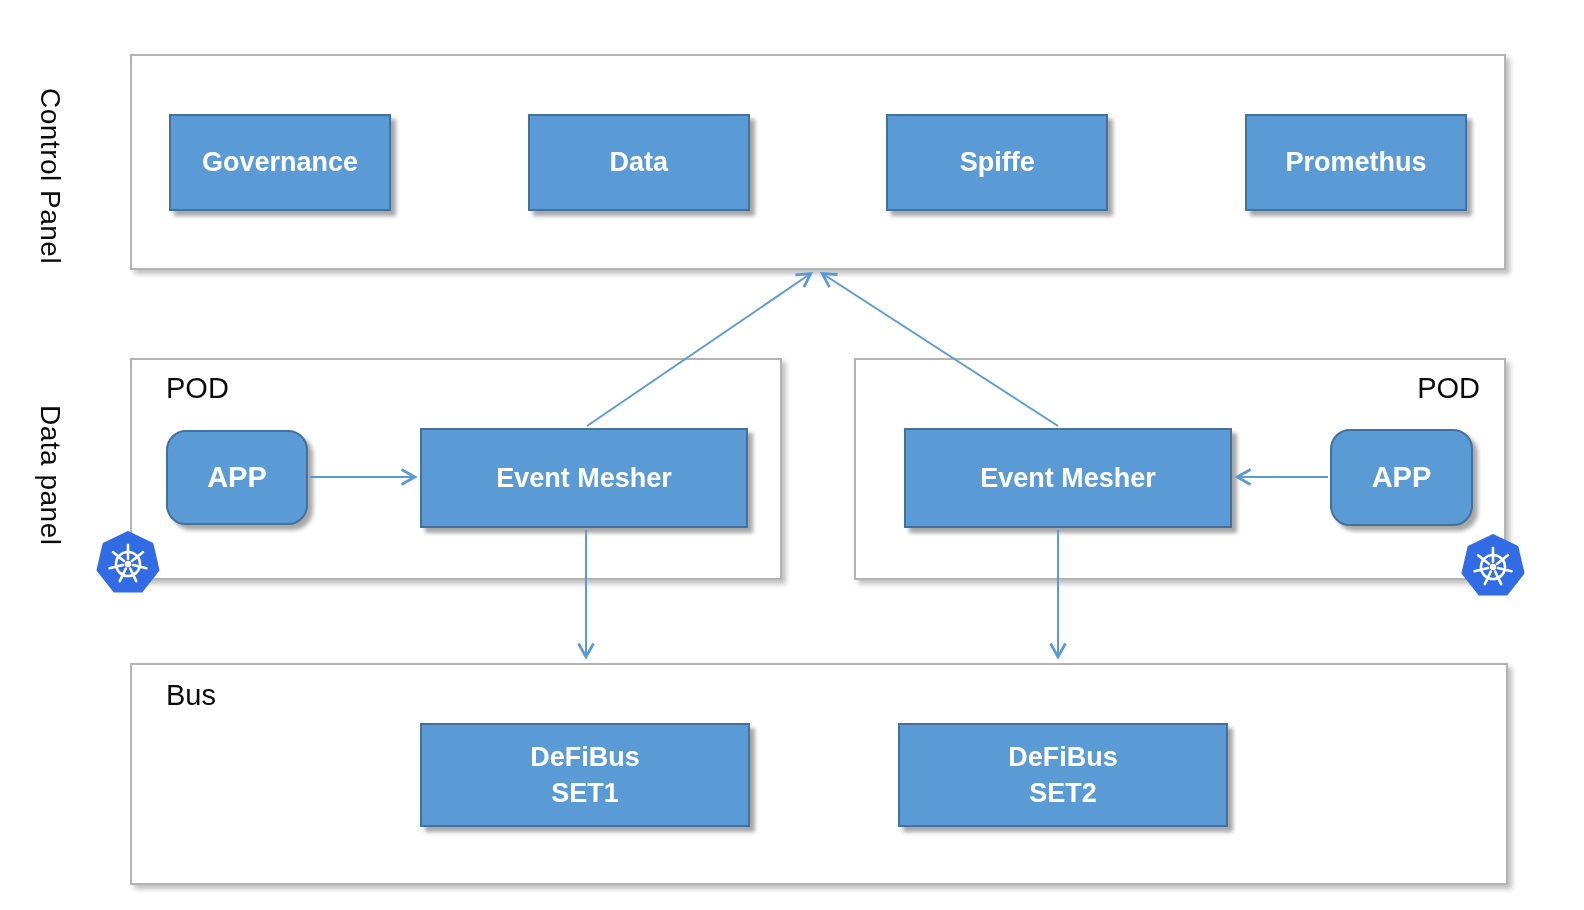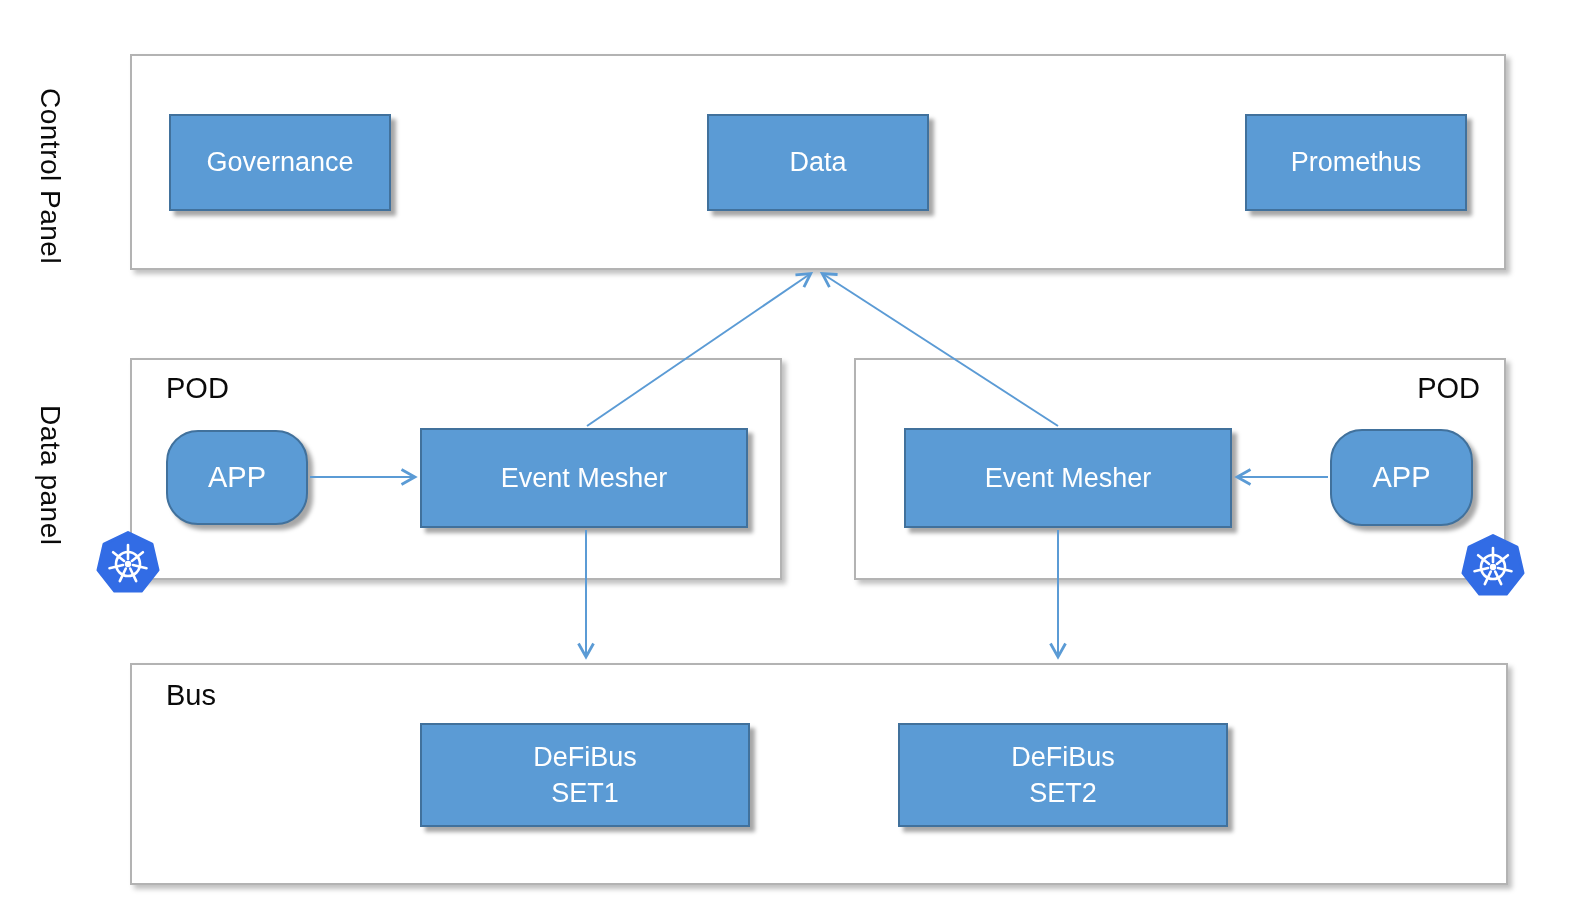--- a/index.html
+++ b/index.html
@@ -29,20 +29,21 @@
     box-shadow: 5px 5px 4px rgba(0,0,0,0.35);
     color: #ffffff;
     display: flex;
     flex-direction: column;
     align-items: center;
     justify-content: center;
     font-size: 27px;
     line-height: 1.35;
     box-sizing: border-box;
     text-align: center;
+    font-weight: bold;
   }
   .abs { position: absolute; }
 
   
   .cp-row {
     position: absolute;
     left: 0; right: 0; top: 0; bottom: 0;
     display: flex;
     align-items: center;
     justify-content: space-between;
@@ -77,37 +78,40 @@
     height: 910px;
     pointer-events: none;
   }
   .arrows line {
     stroke: var(--arrow-blue);
     stroke-width: 2;
   }
 
   .k8s { position: absolute; width: 66px; height: 66px; }
 
-  .app-box { border-radius: 32px; font-size: 29px; }
+  .app-box { border-radius: 20px; font-size: 29px; }
 </style>
 </head>
 <body>
 
 <div class="canvas">
 
   <div class="side-label" style="left:34px; top:58px; height:236px;">Control Panel</div>
   <div class="side-label" style="left:34px; top:368px; height:214px;">Data panel</div>
 
   <div class="panel" style="left:130px; top:54px; width:1376px; height:216px;">
     <div class="cp-row">
       <div class="bluebox cp-item">
         <span>Governance</span>
       </div>
       <div class="bluebox cp-item">
         <span>Data</span>
+      </div>
+      <div class="bluebox cp-item">
+        <span>Spiffe</span>
       </div>
       <div class="bluebox cp-item">
         <span>Promethus</span>
       </div>
     </div>
   </div>
 
   <div class="panel" style="left:130px; top:358px; width:652px; height:222px;">
     <div class="corner-label" style="left:22px; top:12px;">POD</div>
   </div>

